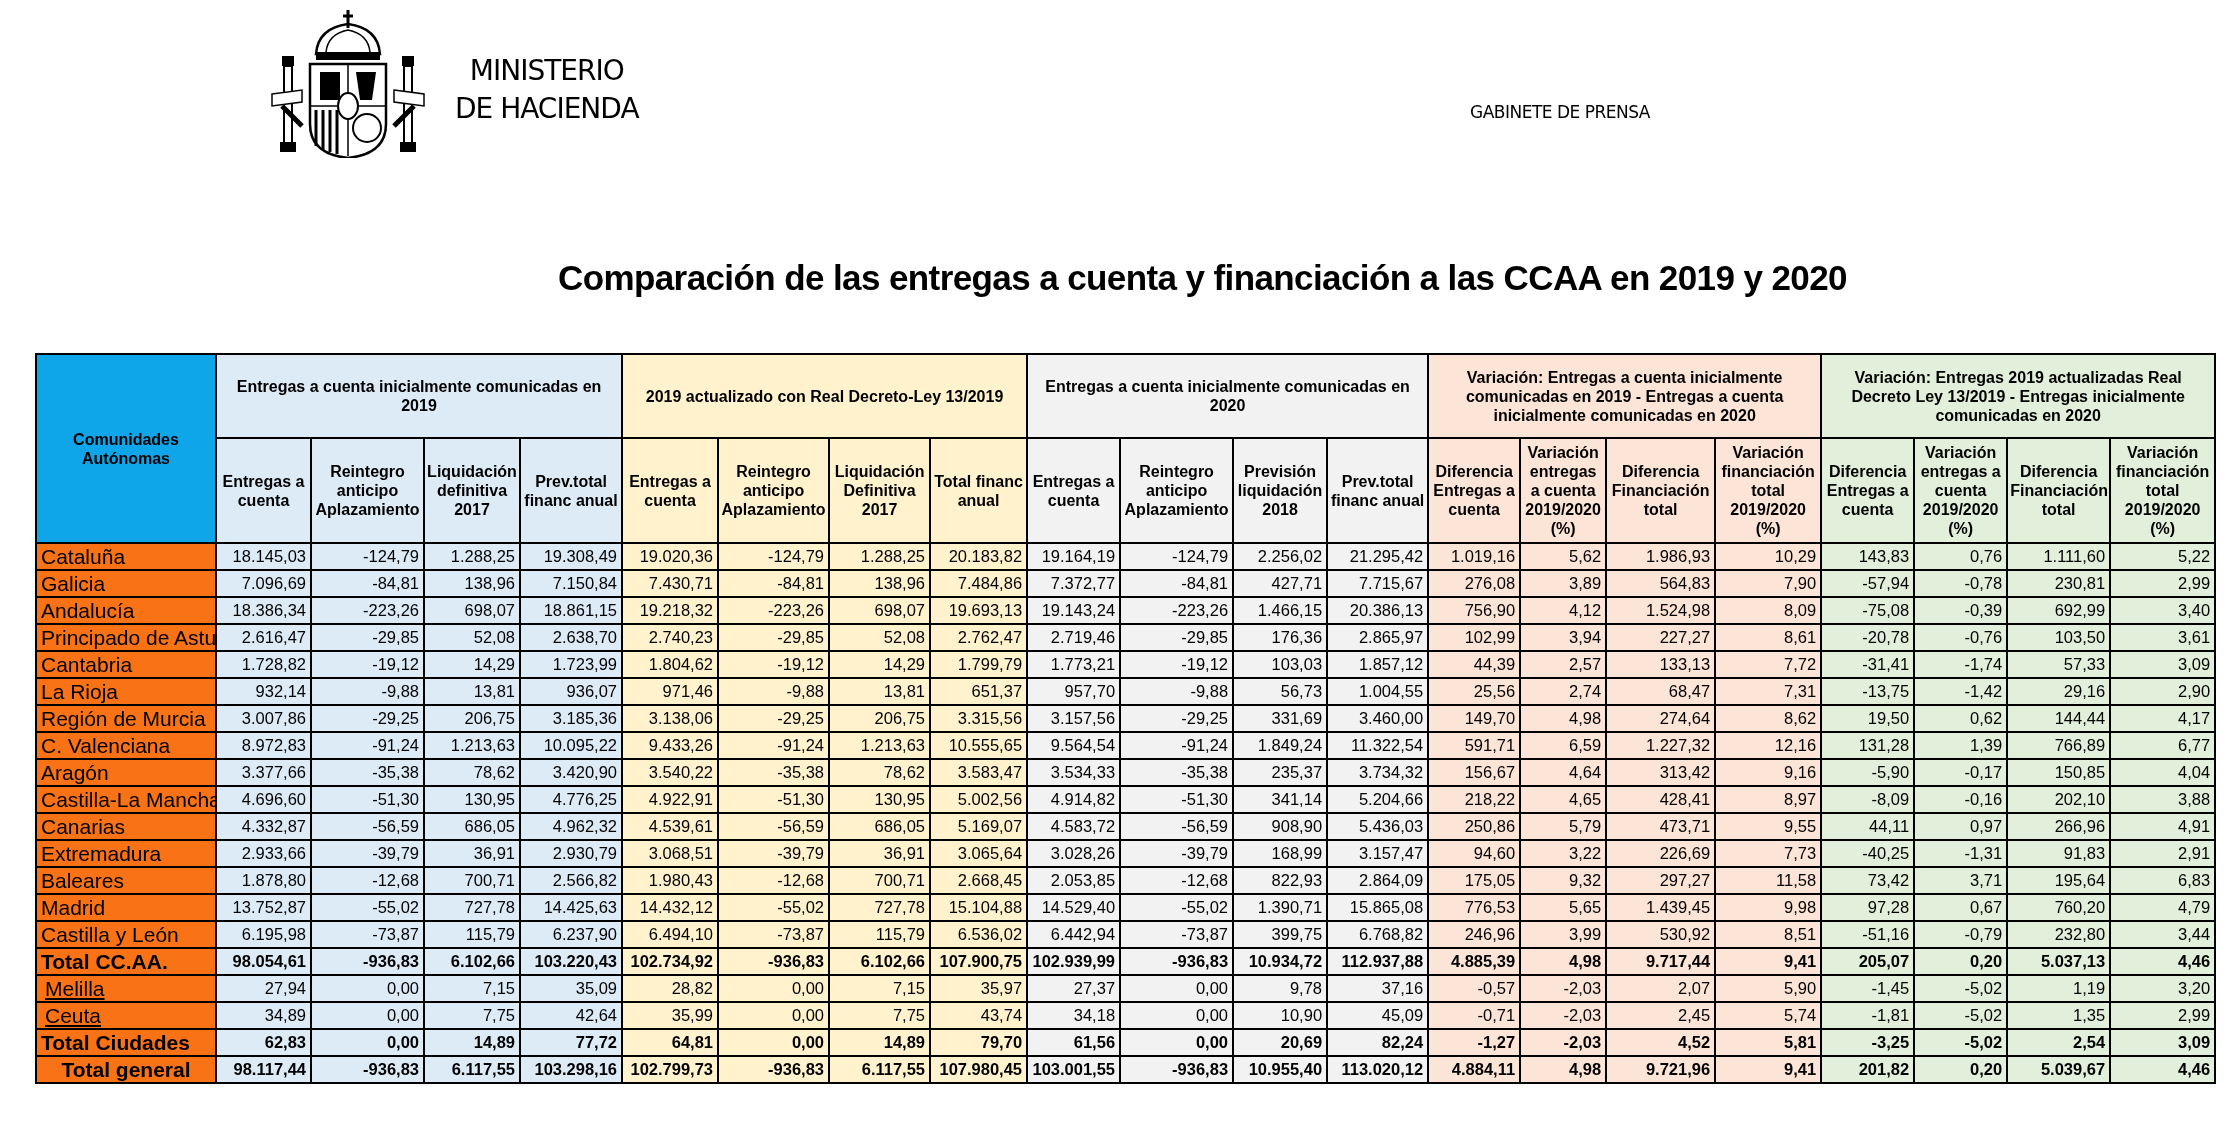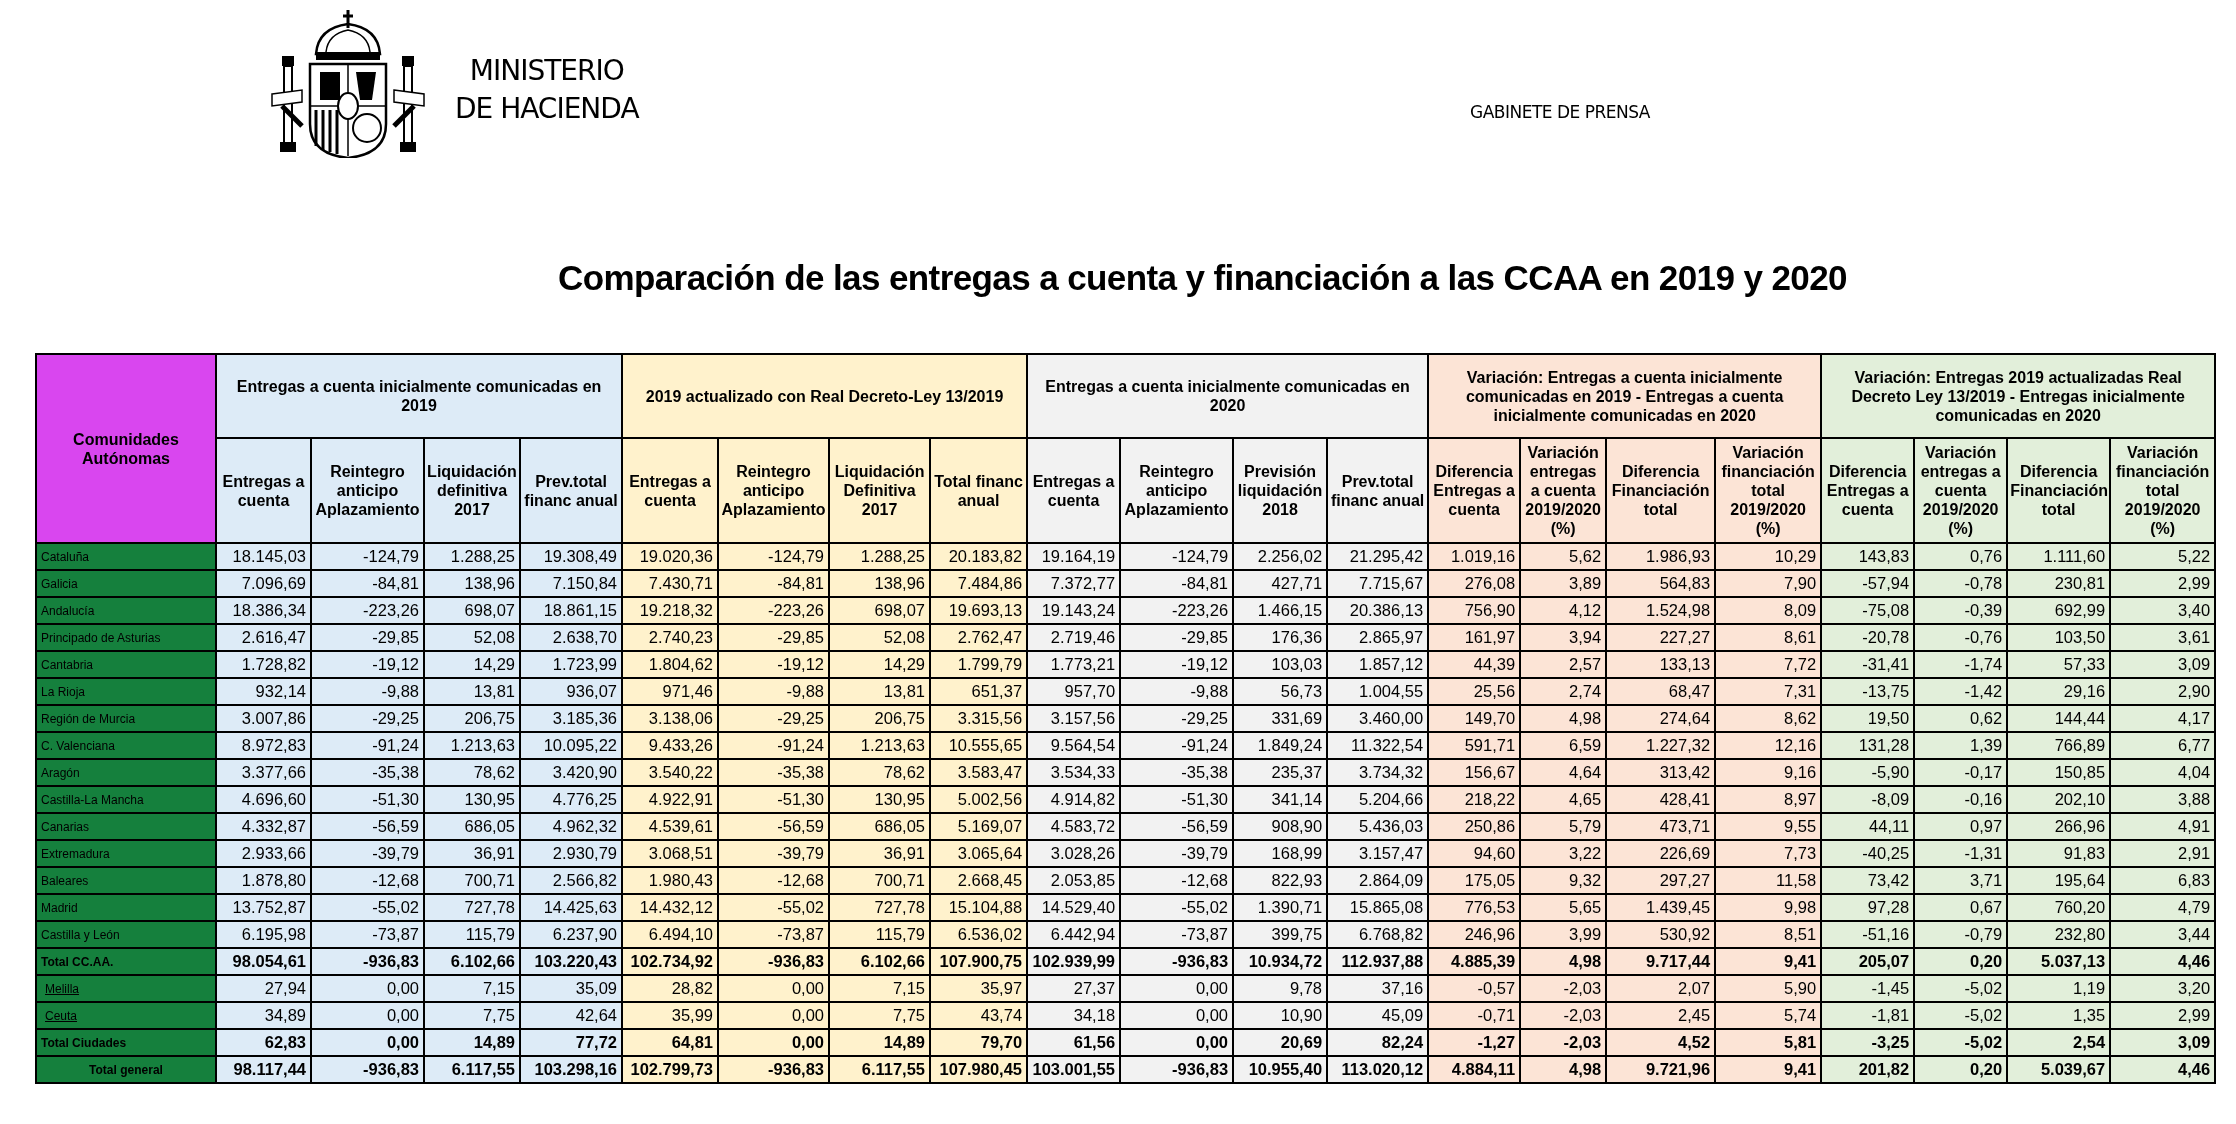--- a/index.html
+++ b/index.html
@@ -13,23 +13,23 @@
   .title { position: absolute; left: 558px; top: 258px; font-size: 35px; font-weight: bold;
            font-family: "Liberation Sans", sans-serif; letter-spacing: -0.6px; }
   table.main { position: absolute; left: 35px; top: 353px; border-collapse: collapse;
                table-layout: fixed; width: 2169px; }
   table.main td, table.main th { border: 2px solid #000; padding: 0 4px; overflow: hidden;
                white-space: nowrap; }
   table.main th { font-weight: bold; font-size: 16px; line-height: 19px; text-align: center;
                   white-space: normal; vertical-align: middle; padding: 0 2px; }
   th.group { height: 82px; font-size: 17px; line-height: 27px; padding: 0 8px; }
   th.sub { height: 103px; font-size: 15.5px; }
-  th.corner { font-size: 19px; line-height: 27px; background: #d946ef; }
+  th.corner { font-size: 19px; line-height: 27px; background: #0ea5e9; }
   td { font-size: 16.5px; height: 25px; text-align: right; }
-  td.name { text-align: left; background: #15803d; font-size: 12px; }
+  td.name { text-align: left; background: #f97316; font-size: 21px; }
   tr.total td { font-weight: bold; }
   tr.total td.name { }
   tr.city td.name { padding-left: 8px; text-decoration: underline; }
   tr.grand td.name { text-align: center; }
   tr.ciud td.g4, tr.ciud td.g5 { font-weight: bold; margin-left: 16px; }
   .g1 { background: #ddebf7; }
   .g2 { background: #fff2cc; }
   .g3 { background: #f2f2f2; }
   .g4 { background: #fce4d6; }
   .g5 { background: #e2efda; }
@@ -217,21 +217,21 @@
         <td class="g1">52,08</td>
         <td class="g1">2.638,70</td>
         <td class="g2">2.740,23</td>
         <td class="g2">-29,85</td>
         <td class="g2">52,08</td>
         <td class="g2">2.762,47</td>
         <td class="g3">2.719,46</td>
         <td class="g3">-29,85</td>
         <td class="g3">176,36</td>
         <td class="g3">2.865,97</td>
-        <td class="g4">161,97</td>
+        <td class="g4">102,99</td>
         <td class="g4">3,94</td>
         <td class="g4">227,27</td>
         <td class="g4">8,61</td>
         <td class="g5">-20,78</td>
         <td class="g5">-0,76</td>
         <td class="g5">103,50</td>
         <td class="g5">3,61</td>
       </tr>
       <tr class="region">
         <td class="name">Cantabria</td>

